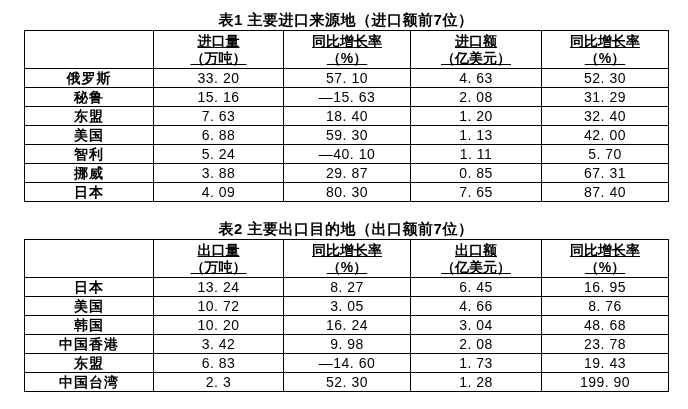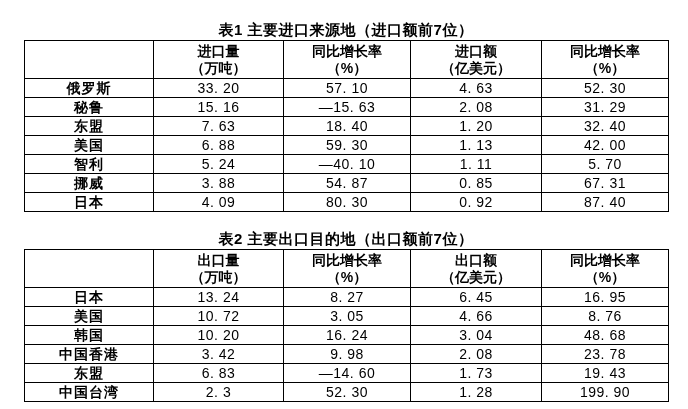--- a/index.html
+++ b/index.html
@@ -3,21 +3,21 @@
 <meta charset="utf-8">
 <style>
   html, body { margin: 0; padding: 0; }
   body {
     width: 688px; height: 409px;
     background: #ffffff; color: #000000;
     font-family: "Liberation Sans", sans-serif;
     overflow: hidden;
   }
   .page { padding-top: 3px; }
-  .tbl-section { margin: 18px 0 0 24px; width: 644px; }
+  .tbl-section { margin: 8px 0 0 24px; width: 644px; }
   .tbl-section.second { margin-top: 18px; }
   .tbl-title {
     text-align: center;
     font-weight: bold;
     font-size: 15px;
     line-height: 17px;
     margin-bottom: 2px;
     letter-spacing: 0.5px;
   }
   table.data-table {
@@ -35,20 +35,21 @@
     text-align: center;
     vertical-align: middle;
     padding: 0;
     overflow: hidden;
     white-space: nowrap;
   }
   table.data-table th {
     font-weight: bold;
     font-size: 14px;
     height: 37px;
+    text-decoration: underline;
   }
   table.data-table th .hl { display: block; line-height: 17px; }
   table.data-table td {
     font-size: 14px;
     font-weight: normal;
     height: 18px;
     line-height: 18px;
   }
   table.data-table td.rowlabel {
     font-weight: bold;
@@ -129,29 +130,29 @@
         <tr>
           <td class="rowlabel">智利</td>
           <td class="num">5. 24</td>
           <td class="num">—40. 10</td>
           <td class="num">1. 11</td>
           <td class="num">5. 70</td>
         </tr>
         <tr>
           <td class="rowlabel">挪威</td>
           <td class="num">3. 88</td>
-          <td class="num">54. 87</td>
+          <td class="num">29. 87</td>
           <td class="num">0. 85</td>
           <td class="num">67. 31</td>
         </tr>
         <tr>
           <td class="rowlabel">日本</td>
           <td class="num">4. 09</td>
           <td class="num">80. 30</td>
-          <td class="num">0. 92</td>
+          <td class="num">7. 65</td>
           <td class="num">87. 40</td>
         </tr>
       </tbody>
     </table>
   </section>
 
   <section class="tbl-section second">
     <div class="tbl-title">表2 主要出口目的地（出口额前7位）</div>
     <table class="data-table">
       <colgroup>

